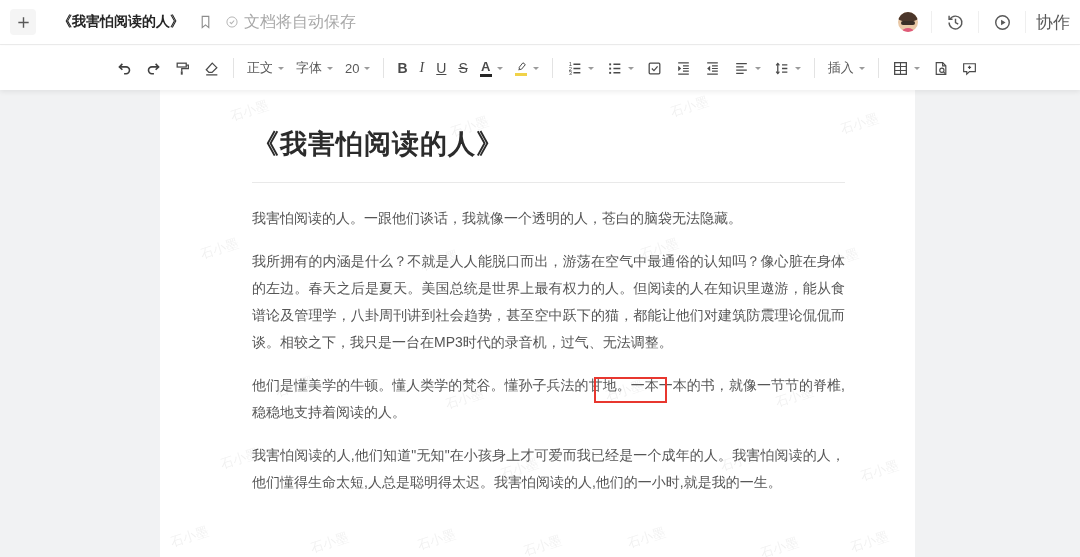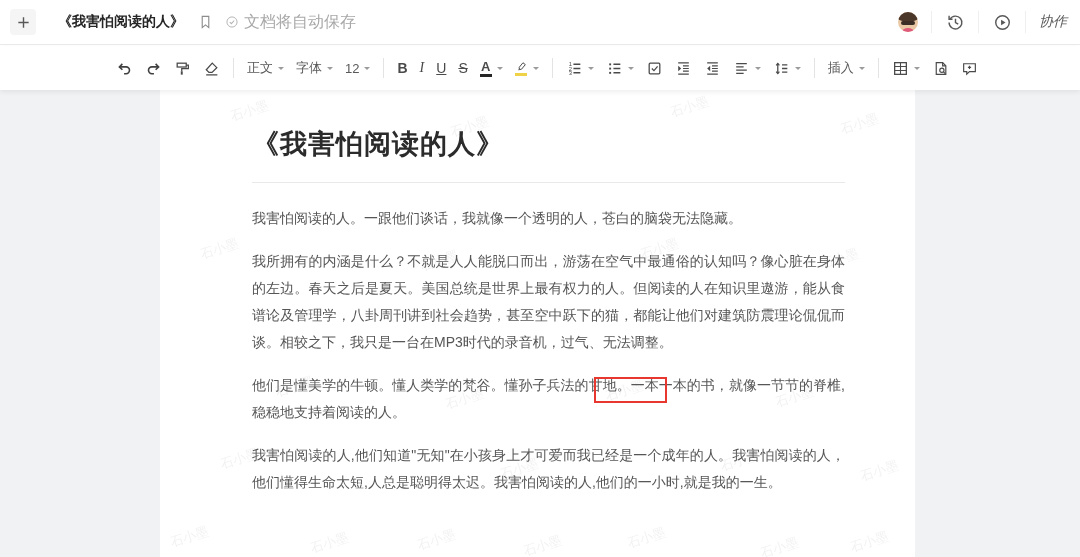--- a/index.html
+++ b/index.html
@@ -11,21 +11,21 @@
     border-bottom:1px solid #ebebeb; display:flex; align-items:center; }
   .plus-btn { width:26px; height:26px; margin-left:10px; background:#f5f5f5; border-radius:4px;
     display:flex; align-items:center; justify-content:center; cursor:pointer; }
   .doc-name { margin-left:22px; font-size:14px; font-weight:bold; color:#262626; }
   .bm { margin-left:14px; display:flex; align-items:center; }
   .autosave { margin-left:12px; display:flex; align-items:center; gap:5px; color:#a8a8a8; font-size:16px; }
   .topbar-right { margin-left:auto; display:flex; align-items:center; height:100%; }
   .tb-sep { width:1px; height:22px; background:#efefef; }
   .tb-icon-btn { width:46px; height:100%; display:flex; align-items:center; justify-content:center; cursor:pointer; }
   .collab { width:54px; height:100%; display:flex; align-items:center; justify-content:center;
-    font-size:14px; color:#595959; cursor:pointer;font-style:italic; }
+    font-size:17px; color:#595959; cursor:pointer; }
   .avatar { width:20px; height:20px; border-radius:50%; position:relative; overflow:hidden;
     background:#e9c8a6; margin:0 13px; cursor:pointer; }
   .avatar .hair { position:absolute; left:-2px; top:-3px; width:24px; height:13px; border-radius:50%; background:#4b362a; }
   .avatar .glasses { position:absolute; left:3px; top:9px; width:14px; height:4px; background:#3a2e26; border-radius:2px; }
   .avatar .shirt { position:absolute; left:4px; bottom:-4px; width:12px; height:8px; border-radius:50%; background:#e05a7a; }
 
   
   .toolbar { position:absolute; left:0; top:46px; width:1080px; height:44px; background:#fff;
     display:flex; align-items:center; padding-left:110px;
     box-shadow:0 2px 5px rgba(0,0,0,0.07); z-index:5; }
@@ -134,21 +134,21 @@
 
   <div class="tbtn drop">
     <span class="lbl">正文</span>
     <span class="caret"></span>
   </div>
   <div class="tbtn drop">
     <span class="lbl">字体</span>
     <span class="caret"></span>
   </div>
   <div class="tbtn drop">
-    <span class="lbl">12</span>
+    <span class="lbl">20</span>
     <span class="caret"></span>
   </div>
   <div class="vsep"></div>
 
   <div class="tbtn">
       <span class="fmt-b">B</span>
     </div>
   <div class="tbtn">
       <span class="fmt-i">I</span>
     </div>

